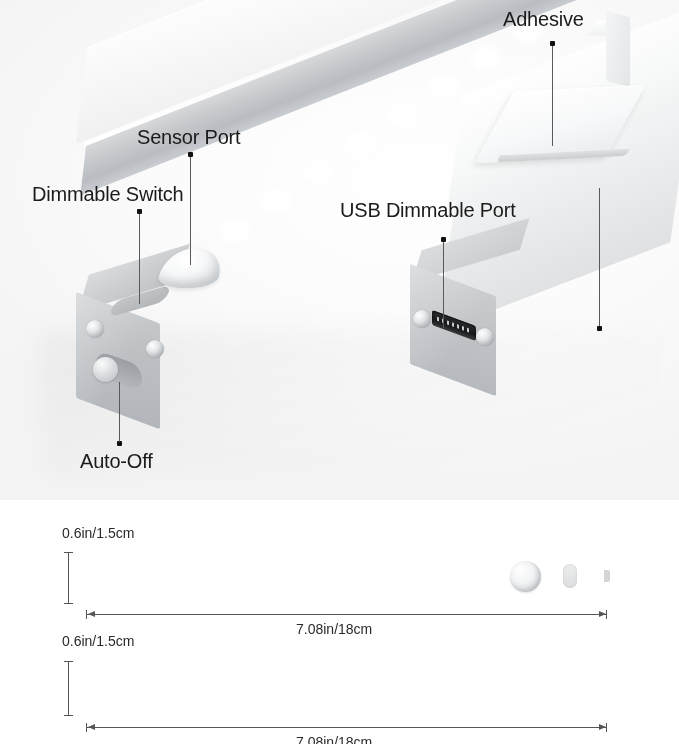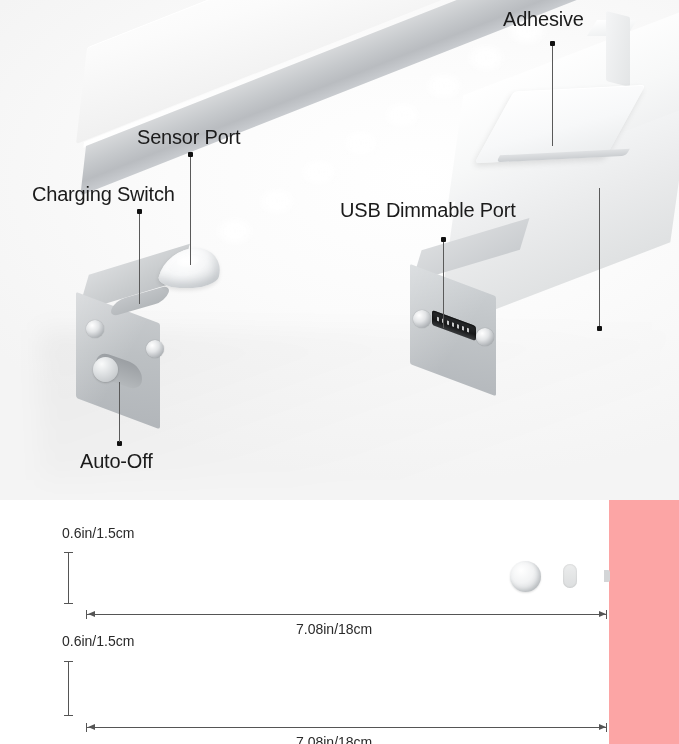--- a/index.html
+++ b/index.html
@@ -5,21 +5,21 @@
 <style>
   html, body {
     margin: 0;
     padding: 0;
     background: #ffffff;
   }
   #page {
     position: relative;
     width: 679px;
     height: 744px;
-    background: #fca5a5;
+    background: #0369a1;
     overflow: hidden;
     font-family: "Liberation Sans", sans-serif;
     -webkit-font-smoothing: antialiased;
   }
 
   
   #hero {
     position: absolute;
     left: 0; top: 0;
     width: 679px; height: 500px;
@@ -291,21 +291,21 @@
     position: absolute;
     width: 5px; height: 5px;
     background: #111111;
     border-radius: 1px;
   }
 
   
   #dims {
     position: absolute;
     left: 0; top: 500px;
-    width: 609px; height: 244px;
+    width: 679px; height: 244px;
     background: #ffffff;
   }
   .dim-label {
     position: absolute;
     color: #2a2a2a;
     font-size: 14px;
     line-height: 16px;
     white-space: nowrap;
     font-family: "Liberation Sans", sans-serif;
   }
@@ -413,21 +413,21 @@
     </div>
 
     <div class="label" style="left:503px; top:8px;">Adhesive</div>
     <div class="dot" style="left:550px; top:41px;"></div>
     <div class="leader" style="left:552px; top:46px; height:100px;"></div>
 
     <div class="label" style="left:137px; top:126px;">Sensor Port</div>
     <div class="dot" style="left:188px; top:152px;"></div>
     <div class="leader" style="left:190px; top:157px; height:108px;"></div>
 
-    <div class="label" style="left:32px; top:183px;">Charging Switch</div>
+    <div class="label" style="left:32px; top:183px;">Dimmable Switch</div>
     <div class="dot" style="left:137px; top:209px;"></div>
     <div class="leader" style="left:139px; top:214px; height:90px;"></div>
 
     <div class="label" style="left:340px; top:199px;">USB Dimmable Port</div>
     <div class="dot" style="left:441px; top:237px;"></div>
     <div class="leader" style="left:443px; top:242px; height:86px;"></div>
 
     <div class="dot" style="left:597px; top:326px;"></div>
     <div class="leader" style="left:599px; top:188px; height:138px;"></div>
 

